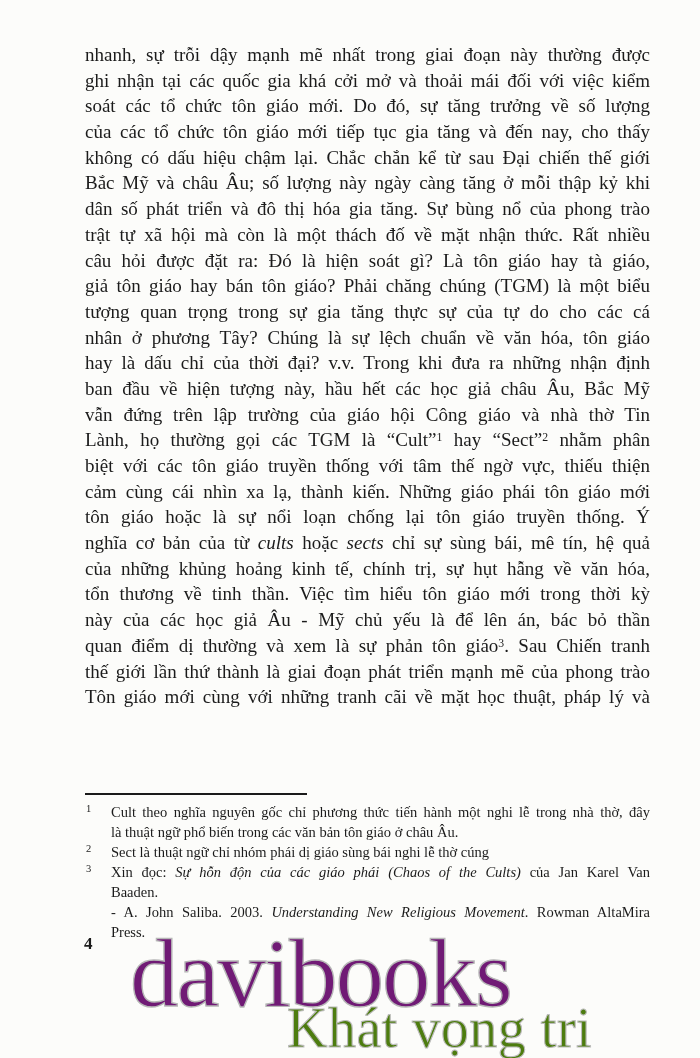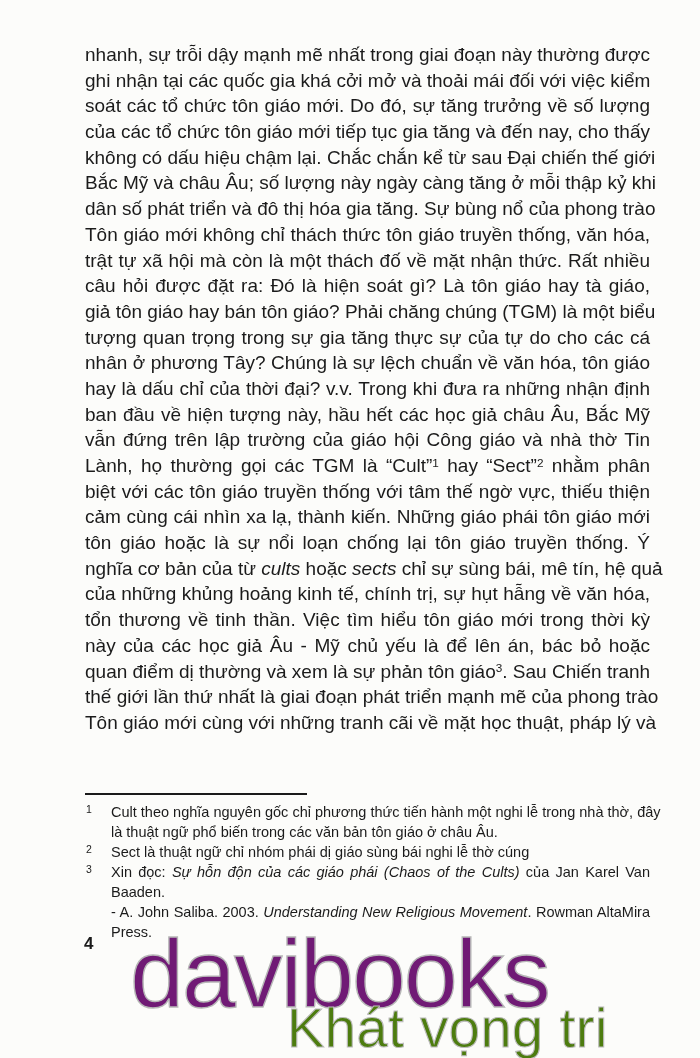--- a/index.html
+++ b/index.html
@@ -1,21 +1,21 @@
 <!DOCTYPE html>
 <html lang="vi"><head>
 <meta charset="utf-8">
 <style>
   html,body{margin:0;padding:0;background:#fbfbf9;}
   .page{
     position:relative;
     width:700px;height:1058px;
     background:#fcfcfa;
     overflow:hidden;
-    font-family:Liberation Sans, sans-serif;
+    font-family:Liberation Serif, serif;
     color:#1b1b1b;
   }
   
   .body-text{
     position:absolute;left:85px;top:42px;width:565px;
   }
   .bline{
     height:25.7px;
     font-size:19px;
     line-height:25.7px;
@@ -87,39 +87,38 @@
 <div class="page">
 
   <div class="body-text" id="body-text">
       <div class="bline">nhanh, sự trỗi dậy mạnh mẽ nhất trong giai đoạn này thường được</div>
       <div class="bline">ghi nhận tại các quốc gia khá cởi mở và thoải mái đối với việc kiểm</div>
       <div class="bline">soát các tổ chức tôn giáo mới. Do đó, sự tăng trưởng về số lượng</div>
       <div class="bline">của các tổ chức tôn giáo mới tiếp tục gia tăng và đến nay, cho thấy</div>
       <div class="bline">không có dấu hiệu chậm lại. Chắc chắn kể từ sau Đại chiến thế giới</div>
       <div class="bline">Bắc Mỹ và châu Âu; số lượng này ngày càng tăng ở mỗi thập kỷ khi</div>
       <div class="bline">dân số phát triển và đô thị hóa gia tăng. Sự bùng nổ của phong trào</div>
-      <div class="bline">Tôn giáo mới không chỉ thách thức tôn giáo truyền thống, văn hóa,</div>
       <div class="bline">trật tự xã hội mà còn là một thách đố về mặt nhận thức. Rất nhiều</div>
       <div class="bline">câu hỏi được đặt ra: Đó là hiện soát gì? Là tôn giáo hay tà giáo,</div>
       <div class="bline">giả tôn giáo hay bán tôn giáo? Phải chăng chúng (TGM) là một biểu</div>
       <div class="bline">tượng quan trọng trong sự gia tăng thực sự của tự do cho các cá</div>
       <div class="bline">nhân ở phương Tây? Chúng là sự lệch chuẩn về văn hóa, tôn giáo</div>
       <div class="bline">hay là dấu chỉ của thời đại? v.v. Trong khi đưa ra những nhận định</div>
       <div class="bline">ban đầu về hiện tượng này, hầu hết các học giả châu Âu, Bắc Mỹ</div>
       <div class="bline">vẫn đứng trên lập trường của giáo hội Công giáo và nhà thờ Tin</div>
       <div class="bline">Lành, họ thường gọi các TGM là “Cult”<sup>1</sup> hay “Sect”<sup>2</sup> nhằm phân</div>
       <div class="bline">biệt với các tôn giáo truyền thống với tâm thế ngờ vực, thiếu thiện</div>
       <div class="bline">cảm cùng cái nhìn xa lạ, thành kiến. Những giáo phái tôn giáo mới</div>
       <div class="bline">tôn giáo hoặc là sự nổi loạn chống lại tôn giáo truyền thống. Ý</div>
       <div class="bline">nghĩa cơ bản của từ <i>cults</i> hoặc <i>sects</i> chỉ sự sùng bái, mê tín, hệ quả</div>
       <div class="bline">của những khủng hoảng kinh tế, chính trị, sự hụt hẫng về văn hóa,</div>
       <div class="bline">tổn thương về tinh thần. Việc tìm hiểu tôn giáo mới trong thời kỳ</div>
-      <div class="bline">này của các học giả Âu - Mỹ chủ yếu là để lên án, bác bỏ hoặc</div>
+      <div class="bline">này của các học giả Âu - Mỹ chủ yếu là để lên án, bác bỏ thần</div>
       <div class="bline">quan điểm dị thường và xem là sự phản tôn giáo<sup>3</sup>. Sau Chiến tranh</div>
-      <div class="bline">thế giới lần thứ nhất là giai đoạn phát triển mạnh mẽ của phong trào</div>
+      <div class="bline">thế giới lần thứ thành là giai đoạn phát triển mạnh mẽ của phong trào</div>
       <div class="bline">Tôn giáo mới cùng với những tranh cãi về mặt học thuật, pháp lý và</div>
     </div>
 
   <div class="fn-sep"></div>
 
   <div class="footnotes" id="footnotes">
       <div class="footnote">
         <div class="fn-line just"><span class="fn-marker">1</span>Cult theo nghĩa nguyên gốc chỉ phương thức tiến hành một nghi lễ trong nhà thờ, đây</div>
         <div class="fn-line">là thuật ngữ phổ biến trong các văn bản tôn giáo ở châu Âu.</div>
       </div>

